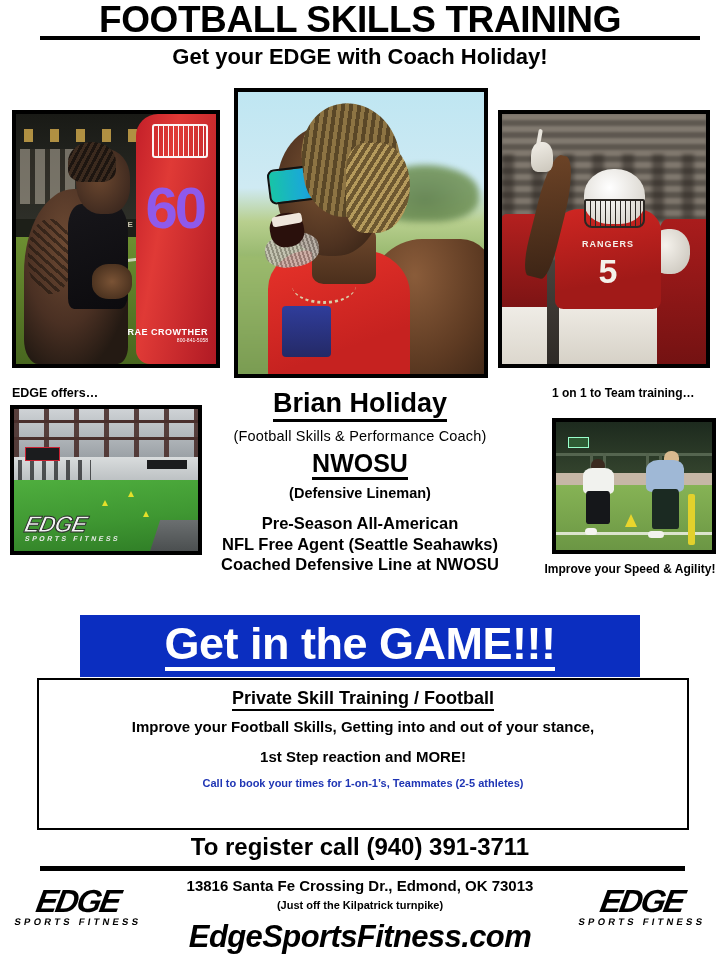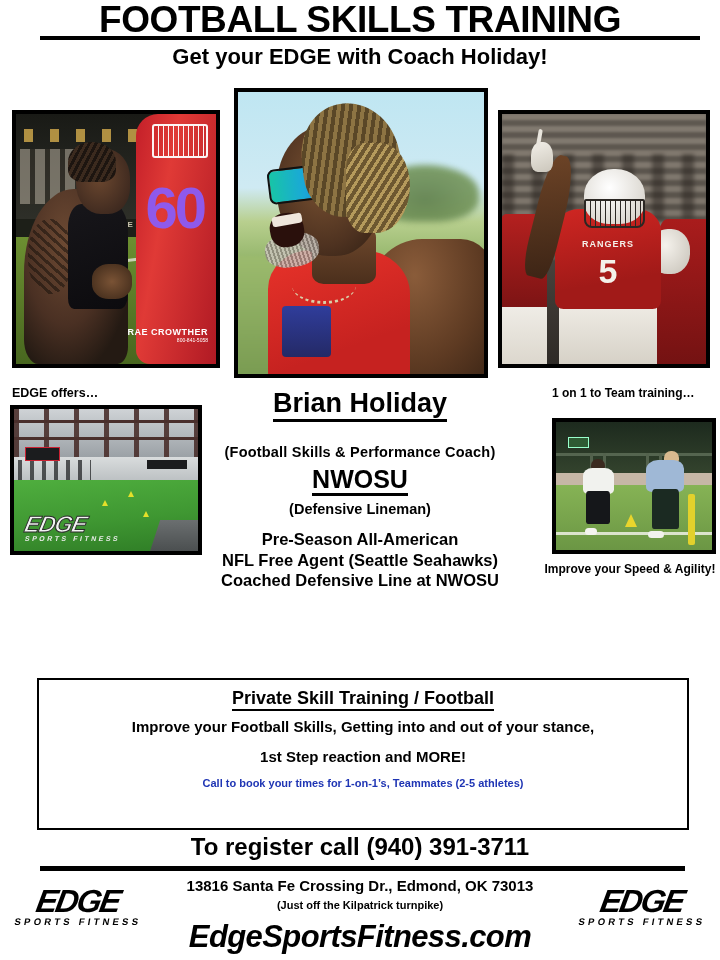--- a/index.html
+++ b/index.html
@@ -195,21 +195,21 @@
   .a-p2 .sh{position:absolute;left:4%;bottom:-4%;width:44%;height:9%;background:#f2f2ee;border-radius:4px;}
 
   .cap-below{position:absolute;font-size:12.5px;font-weight:bold;text-align:center;line-height:15px;}
   .cap-sports{left:0px;top:554px;width:204px;}
   .cap-agility{left:540px;top:562px;width:180px;font-size:12px;}
 
   
   .bio{position:absolute;left:190px;top:388px;width:340px;text-align:center;}
   .bio-name{font-size:27px;font-weight:bold;line-height:30px;display:inline-block;
       border-bottom:3px solid #000;padding-bottom:1px;}
-  .bio-role{font-size:14.5px;font-weight:bold;line-height:22px;margin-top:19px;letter-spacing:.2px;}
+  .bio-role{font-size:14.5px;font-weight:normal;line-height:22px;margin-top:3px;letter-spacing:.2px;}
   .bio-school{font-size:25px;font-weight:bold;line-height:28px;display:inline-block;
       border-bottom:3px solid #000;padding-bottom:0px;margin-top:2px;}
   .bio-pos{font-size:14.5px;font-weight:bold;line-height:21px;margin-top:3px;}
   .bio-list{margin-top:9px;font-size:16.5px;font-weight:bold;line-height:20.5px;}
 
   
   .banner{position:absolute;left:80px;top:615px;width:560px;height:62px;}
   .banner-txt{position:absolute;inset:0;display:flex;align-items:center;justify-content:center;
       font-size:45px;font-weight:bold;color:#ffffff;line-height:45px;letter-spacing:-0.5px;}
   .banner-txt span{border-bottom:4px solid #ffffff;padding-bottom:1px;}
@@ -380,20 +380,25 @@
     <div class="bio-role">(Football Skills &amp; Performance Coach)</div>
     <div><span class="bio-school">NWOSU</span></div>
     <div class="bio-pos">(Defensive Lineman)</div>
     <div class="bio-list">
       <div>Pre-Season All-American</div>
       <div>NFL Free Agent (Seattle Seahawks)</div>
       <div>Coached Defensive Line at NWOSU</div>
     </div>
   </div>
 
+  <div class="banner" style="background: rgb(11, 46, 192);">
+    <div class="banner-txt" style="color: rgb(255, 255, 255);">
+      <span>Get in the GAME!!!</span>
+    </div>
+  </div>
 
   <div class="infobox">
     <div class="ib-head"><span>Private Skill Training / Football</span></div>
     <div class="ib-l1">Improve your Football Skills, Getting into and out of  your stance,</div>
     <div class="ib-l2">1st Step reaction and MORE!</div>
     <div class="ib-l3" style="color: rgb(31, 53, 180);">Call to book your times for 1-on-1’s, Teammates (2-5 athletes)</div>
   </div>
 
   <div class="register">To register call (940) 391-3711</div>
   <div class="rule-2"></div>

